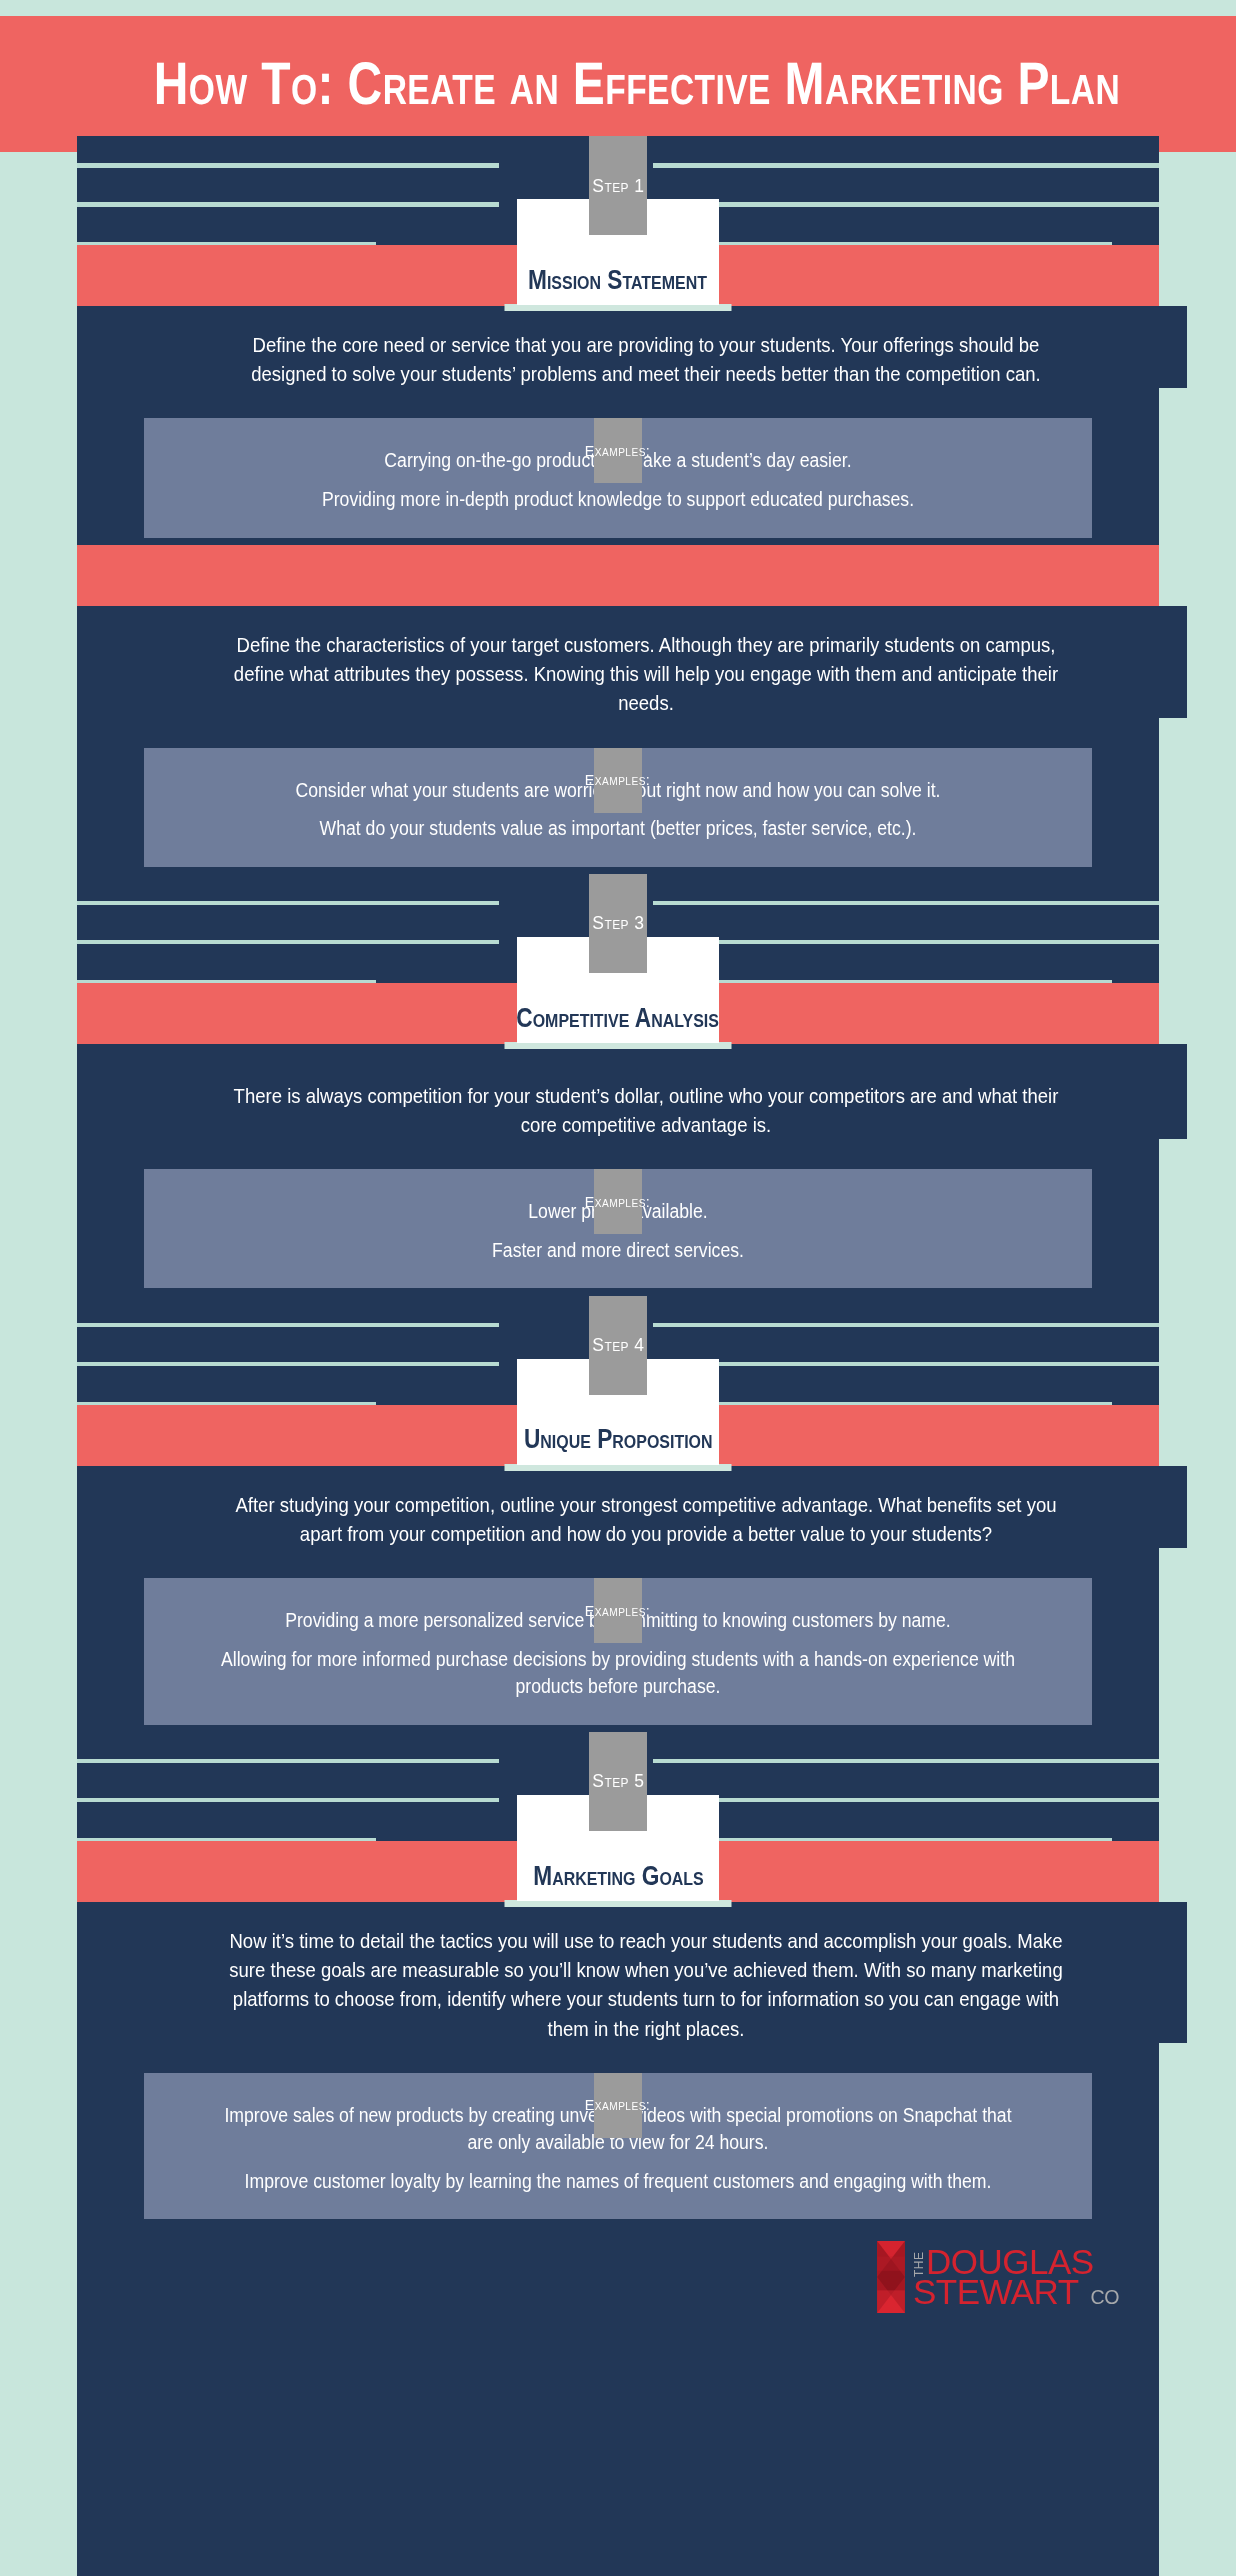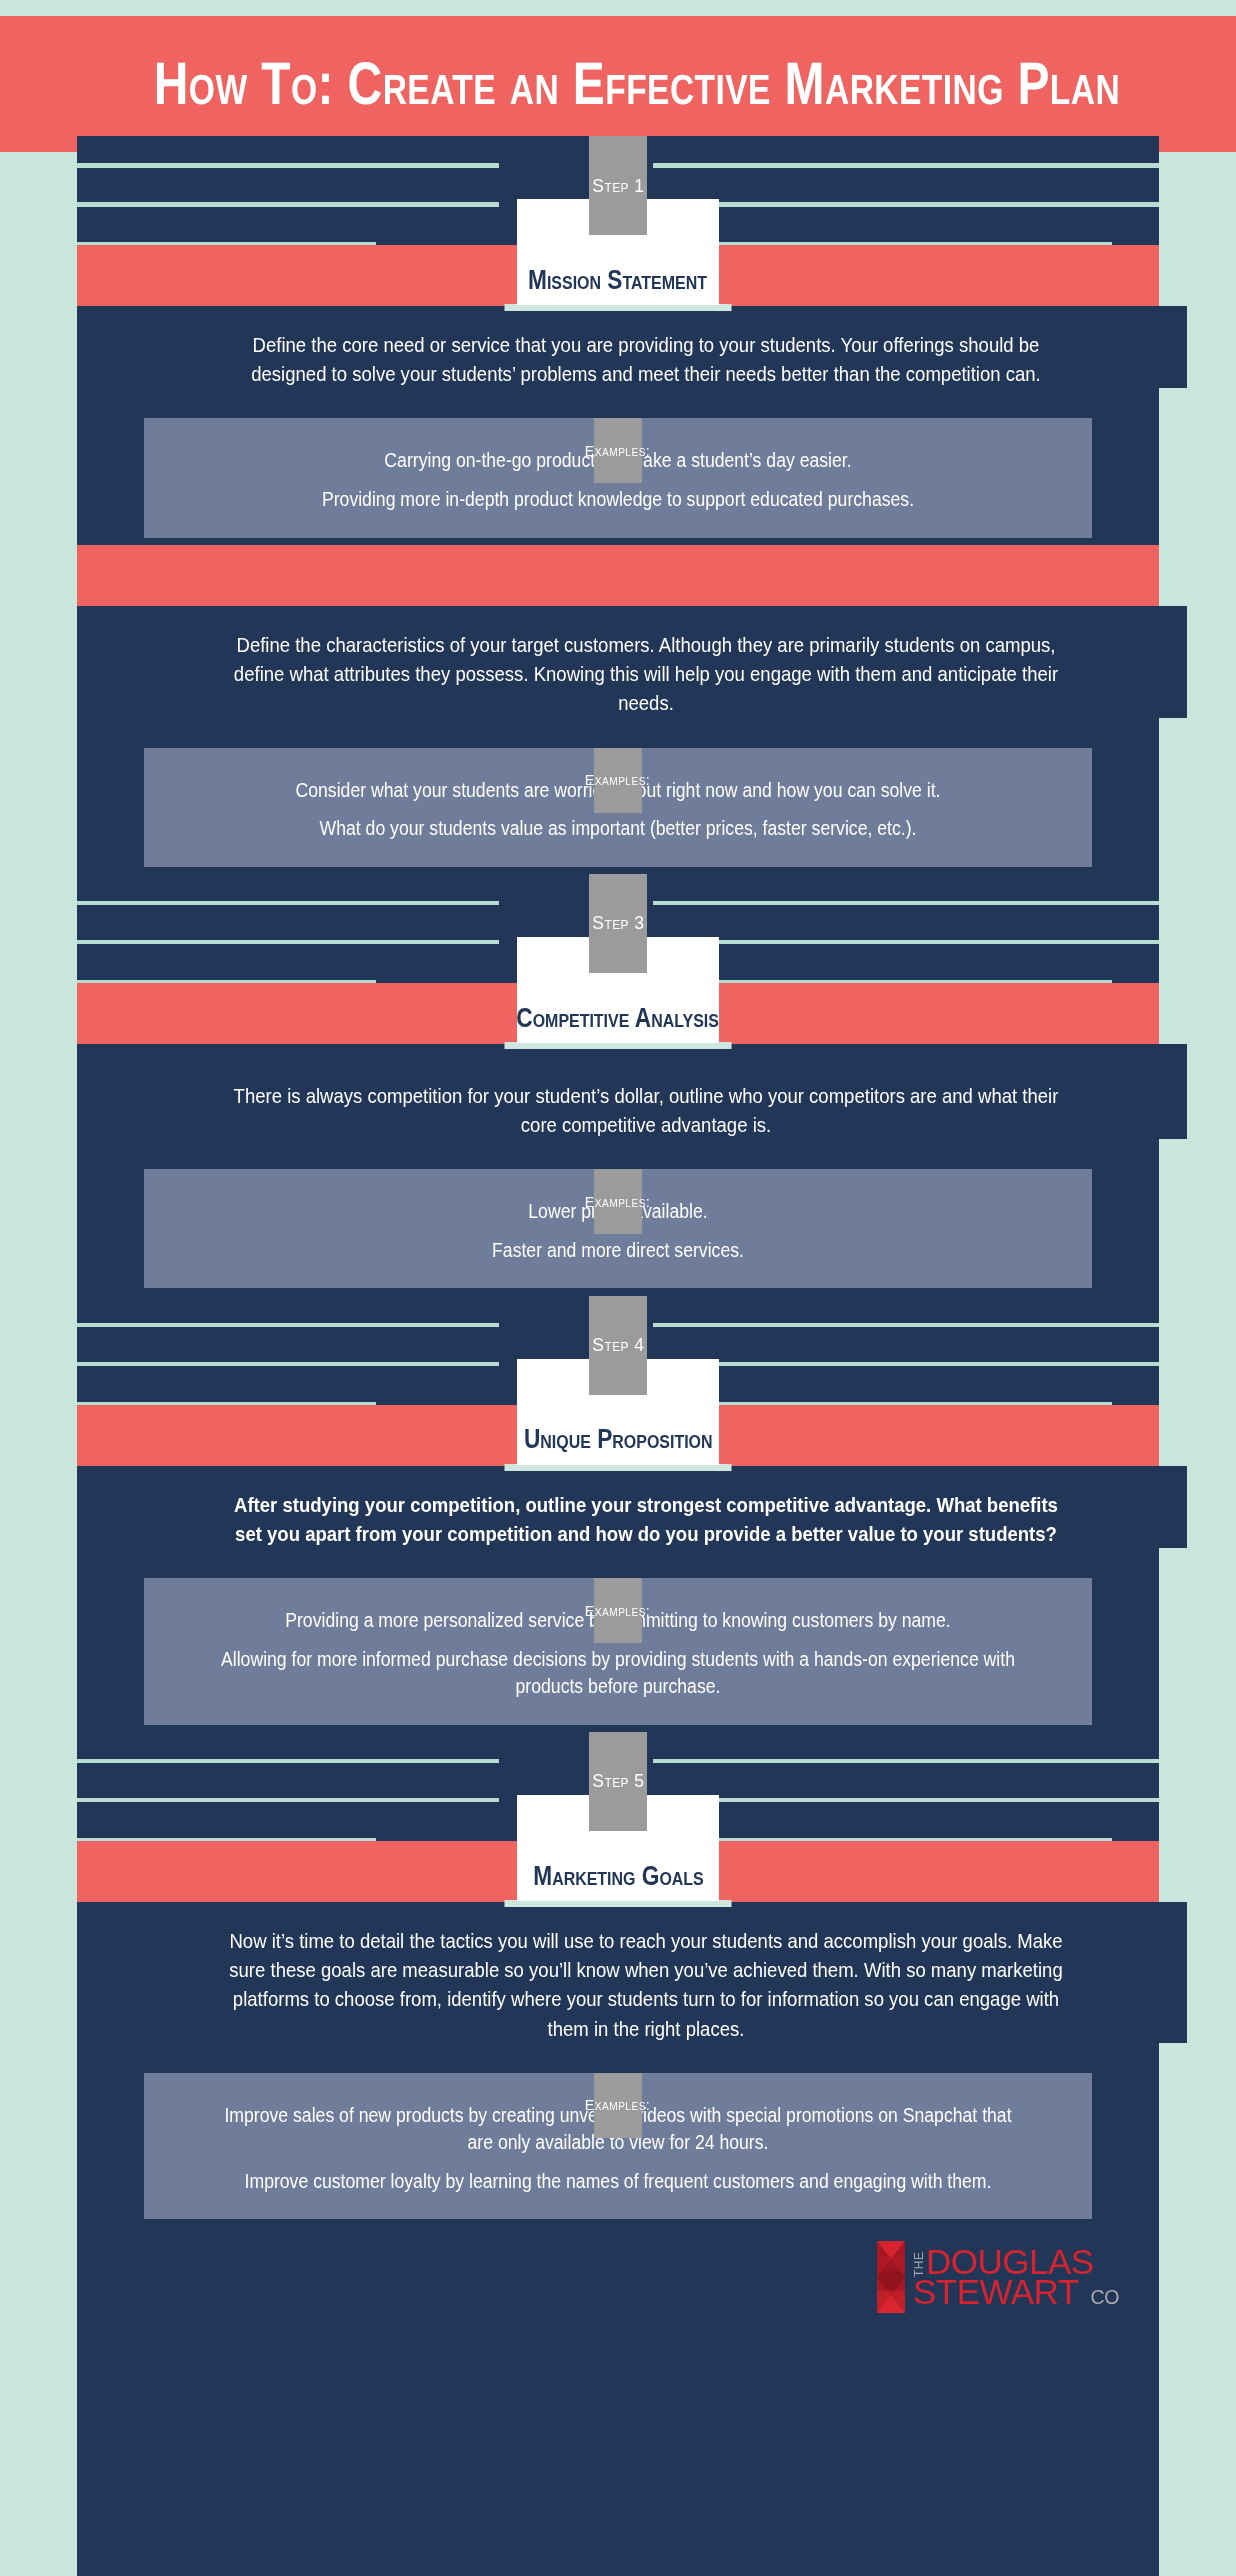--- a/index.html
+++ b/index.html
@@ -275,21 +275,21 @@
       <div class="ln l3b"></div>
       <div class="step-tab">
         <span>Step 4</span>
       </div>
       <div class="card">
         <div class="card-title">Unique Proposition</div>
       </div>
       <div class="card-shadow"></div>
     </div>
     <div class="coral"></div>
-    <div class="body-wrap" style="padding-top: 24px; font-weight: bold;">
+    <div class="body-wrap" style="padding-top: 24px;">
       <div class="body-text">After studying your competition, outline your strongest competitive advantage. What benefits set you apart from your competition and how do you provide a better value to your students?</div>
     </div>
     <div class="ex-zone">
       <div class="ex-tab">
         <span>Examples:</span>
       </div>
       <div class="ex-box">
           <div class="ex-line">Providing a more personalized service by committing to knowing customers by name.</div>
           <div class="ex-line">Allowing for more informed purchase decisions by providing students with a hands-on experience with products before purchase.</div>
         </div>

